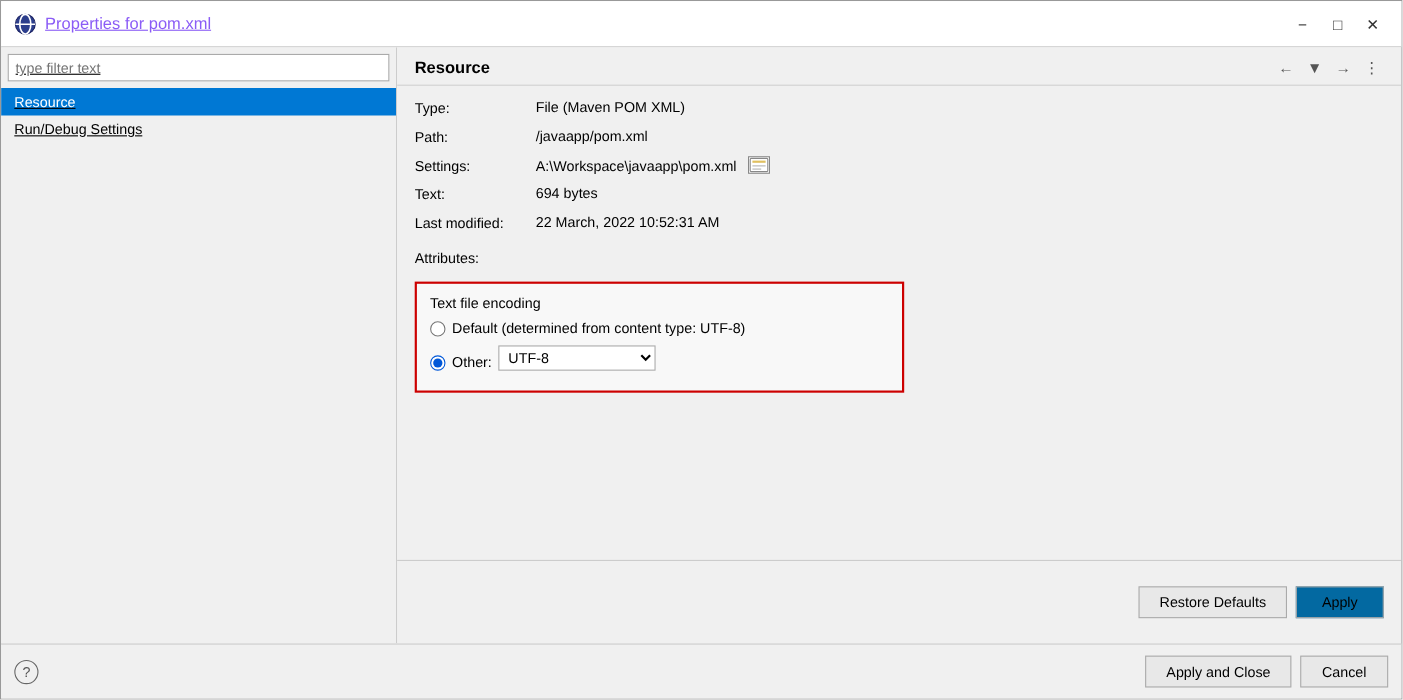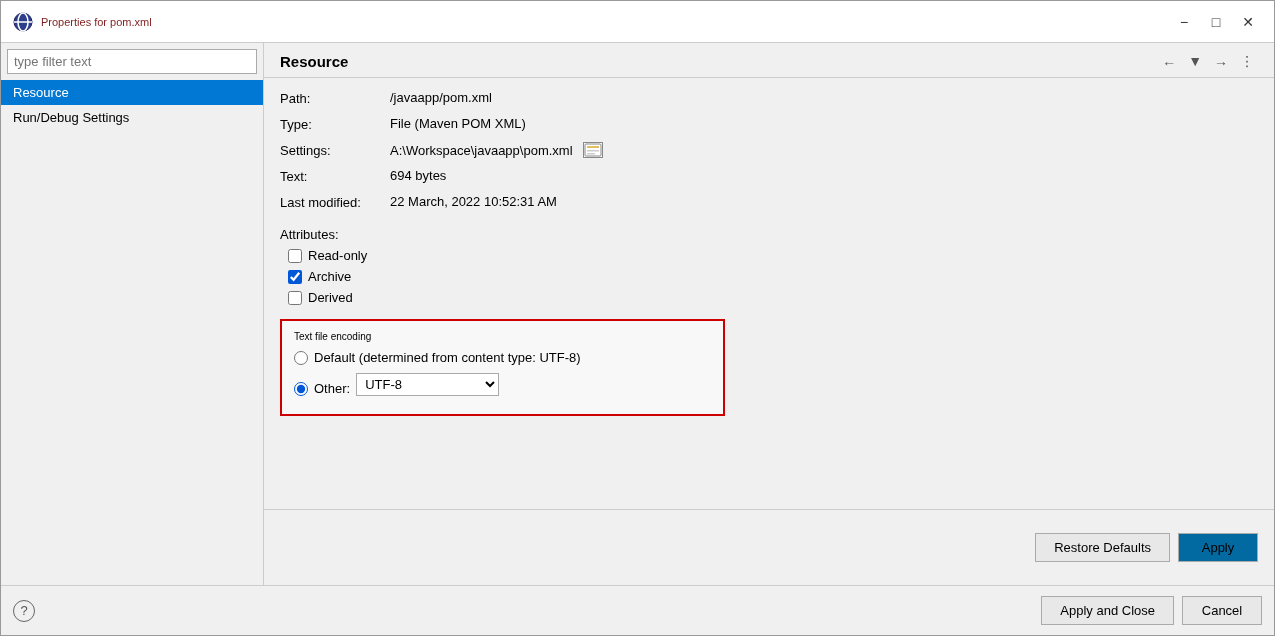--- a/index.html
+++ b/index.html
@@ -29,23 +29,24 @@
       flex-shrink: 0;
     }
     .title-bar-icon {
       width: 20px;
       height: 20px;
       margin-right: 8px;
       flex-shrink: 0;
     }
     .title-bar-title {
       flex: 1;
-      font-size: 11px;
+      font-size: 15px;
       font-weight: normal;
-      color: #7f1d1d;
+      color: #8b5cf6;
+      text-decoration: underline;
     }
     .title-bar-controls {
       display: flex;
       gap: 4px;
     }
     .title-bar-btn {
       width: 28px;
       height: 28px;
       background: transparent;
       border: none;
@@ -57,26 +58,27 @@
       color: #333;
     }
 
     .main-content {
       display: flex;
       flex: 1;
       overflow: hidden;
     }
 
     .sidebar {
-      width: 263px;
+      width: 360px;
       background: #f0f0f0;
       border-right: 1px solid #ccc;
       display: flex;
       flex-direction: column;
       flex-shrink: 0;
+      text-decoration: underline;
     }
     .filter-input {
       margin: 6px 6px 6px 6px;
       padding: 4px 6px;
       border: 1px solid #aaa;
       font-size: 13px;
       color: #666;
       background: #fff;
       width: calc(100% - 12px);
       outline: none;
@@ -172,21 +174,21 @@
 
     .encoding-box {
       border: 2px solid #cc0000;
       padding: 10px 12px;
       margin-top: 8px;
       background: #f8f8f8;
       display: inline-block;
       width: 445px;
     }
     .encoding-title {
-      font-size: 10px;
+      font-size: 13px;
       margin-bottom: 8px;
     }
     .radio-row {
       display: flex;
       align-items: flex-end;
       margin-bottom: 8px;
       gap: 6px;
     }
     .radio-row input[type="radio"] {
       width: 14px;
@@ -317,27 +319,27 @@
           <button class="nav-btn">←</button>
           <button class="nav-btn">▼</button>
           <button class="nav-btn">→</button>
           <button class="nav-btn">⋮</button>
         </div>
       </div>
 
       <div class="properties-body">
         
         <div class="prop-row">
+          <span class="prop-label">Type:</span>
+          <span class="prop-value">File  (Maven POM XML)</span>
+        </div>
+        
+        <div class="prop-row">
           <span class="prop-label">Path:</span>
           <span class="prop-value">/javaapp/pom.xml</span>
-        </div>
-        
-        <div class="prop-row">
-          <span class="prop-label">Type:</span>
-          <span class="prop-value">File  (Maven POM XML)</span>
         </div>
         
         <div class="prop-row">
           <span class="prop-label">Settings:</span>
           <span class="prop-value">
             <span>A:\Workspace\javaapp\pom.xml</span>
             <span class="file-icon" style="margin-left:4px; cursor:pointer;">
               <svg width="18" height="14" viewBox="0 0 18 14">
                 <rect x="1" y="1" width="16" height="12" rx="1" fill="#fff" stroke="#888" stroke-width="1"></rect>
                 <rect x="3" y="3" width="12" height="2" fill="#e0c060"></rect>
@@ -355,34 +357,20 @@
         
         <div class="prop-row">
           <span class="prop-label">Last modified:</span>
           <span class="prop-value">22 March, 2022 10:52:31 AM</span>
         </div>
 
         
         <div class="attributes-section">
           <div class="prop-row" style="margin-bottom: 6px;">
             <span class="prop-label">Attributes:</span>
-          </div>
-          <div style="padding-left: 8px;">
-            <div class="checkbox-row">
-              <input type="checkbox" id="readonly-cb" style="">
-              <label for="readonly-cb">Read-only</label>
-            </div>
-            <div class="checkbox-row">
-              <input type="checkbox" id="archive-cb" checked="" style="accent-color: rgb(0, 87, 216);">
-              <label for="archive-cb">Archive</label>
-            </div>
-            <div class="checkbox-row">
-              <input type="checkbox" id="derived-cb" style="">
-              <label for="derived-cb">Derived</label>
-            </div>
           </div>
         </div>
 
         
         <div class="encoding-box">
           <div class="encoding-title">Text file encoding</div>
           <div class="radio-row">
             <input type="radio" name="encoding" id="enc-default" style="">
             <label for="enc-default">Default (determined from content type: UTF-8)</label>
           </div>

